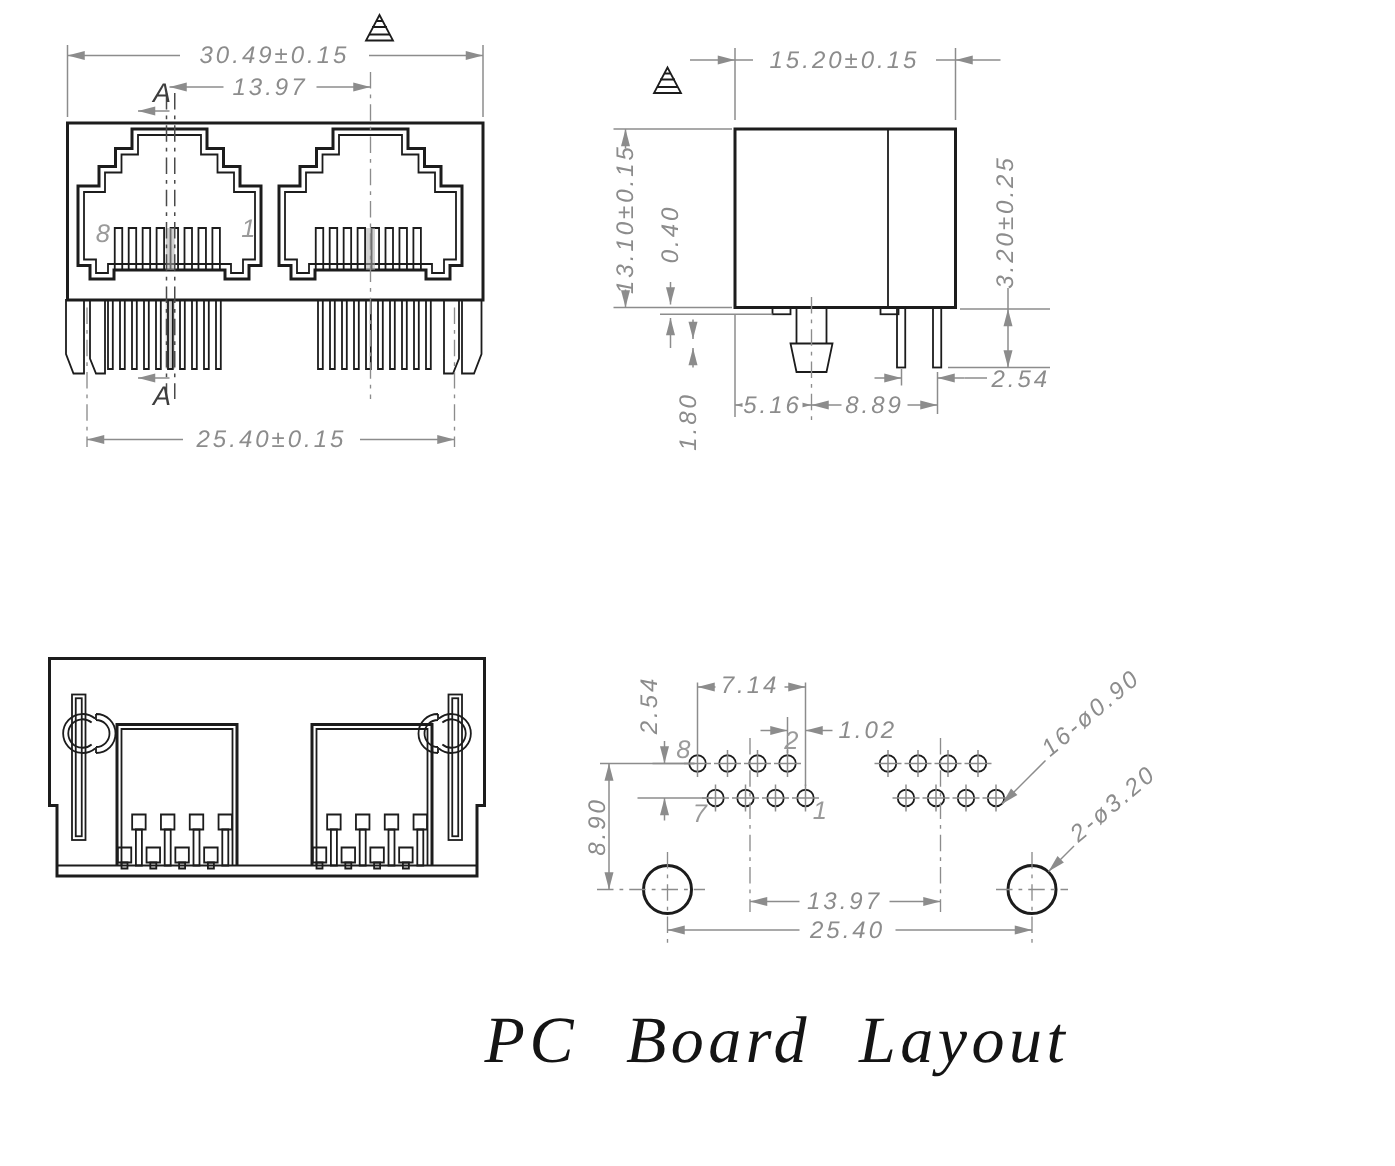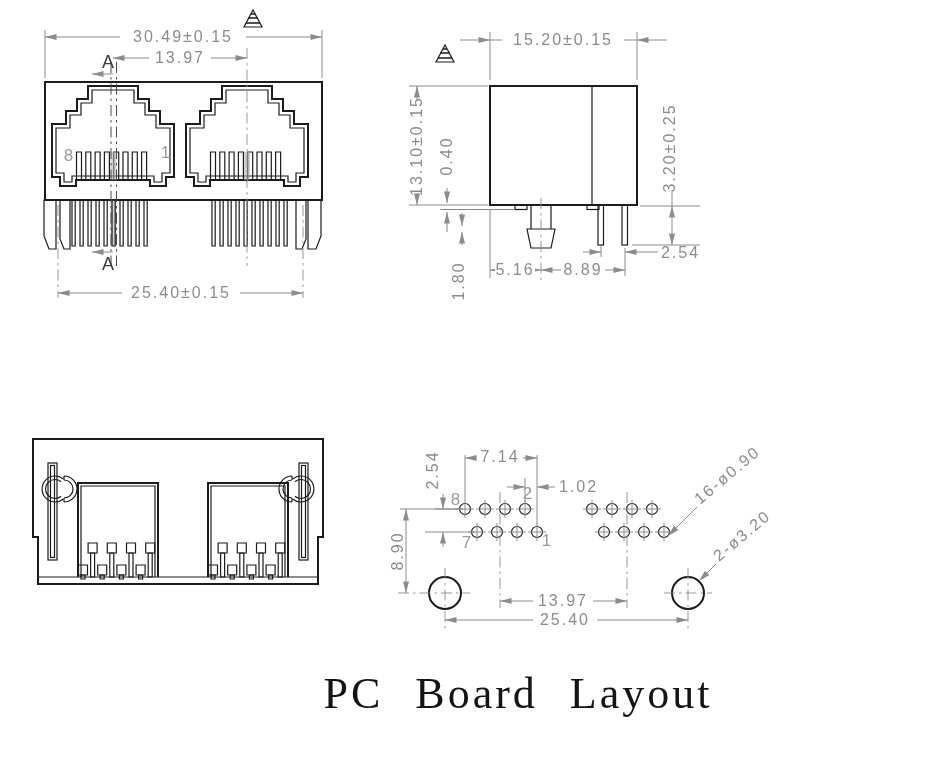--- a/index.html
+++ b/index.html
@@ -1,16 +1,16 @@
 <!DOCTYPE html>
 <html><head>
 <meta charset="utf-8">
 <style>
   html,body{margin:0;padding:0;background:#ffffff;}
-  .stage{width:930px;height:777px;position:relative;background:#fff;overflow:hidden;}
+  .stage{width:930px;height:777px;position:relative;background:#fff;overflow:hidden;font-style:italic;}
   .outline{fill:none;stroke:#1c1c1c;stroke-width:2;stroke-linejoin:miter;}
   .outline2{fill:none;stroke:#1c1c1c;stroke-width:1.2;stroke-linejoin:miter;}
   .dim{fill:none;stroke:#8c8c8c;stroke-width:1;}
   .cl{fill:none;stroke:#8c8c8c;stroke-width:0.9;stroke-dasharray:11 4 2.5 4;}
   .cld{fill:none;stroke:#4a4a4a;stroke-width:1;stroke-dasharray:11 4 2.5 4;}
   .dimtext{font-family:"Liberation Sans",sans-serif;font-size:16px;fill:#8c8c8c;letter-spacing:2px;}
   .pinnum{font-family:"Liberation Sans",sans-serif;font-size:17px;fill:#9a9a9a;letter-spacing:1px;}
   .sectext{font-family:"Liberation Sans",sans-serif;font-size:18px;fill:#3d3d3d;}
   .title{font-family:"Liberation Serif",serif;font-size:44px;fill:#141414;letter-spacing:3px;word-spacing:18px;}
   .bg{fill:#ffffff;stroke:none;}

